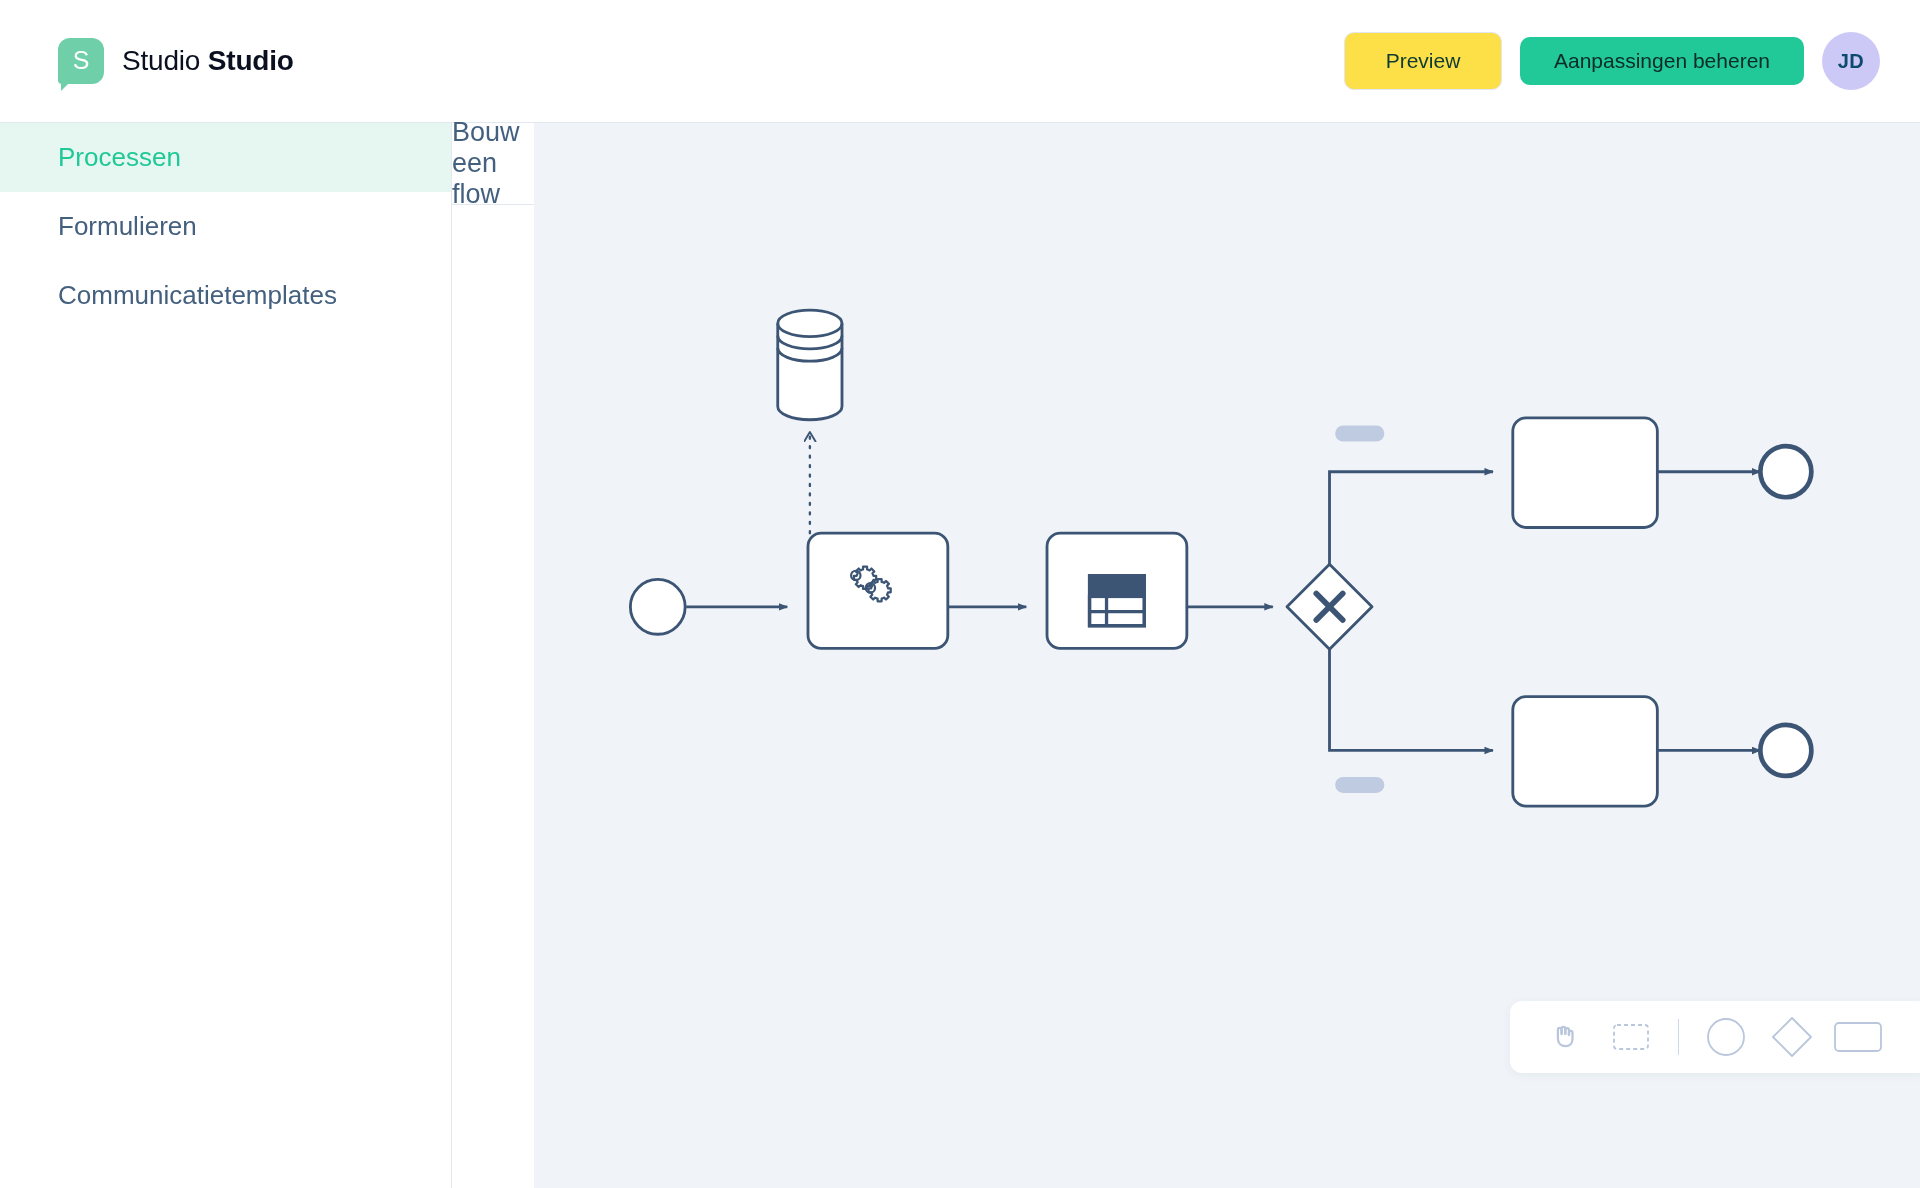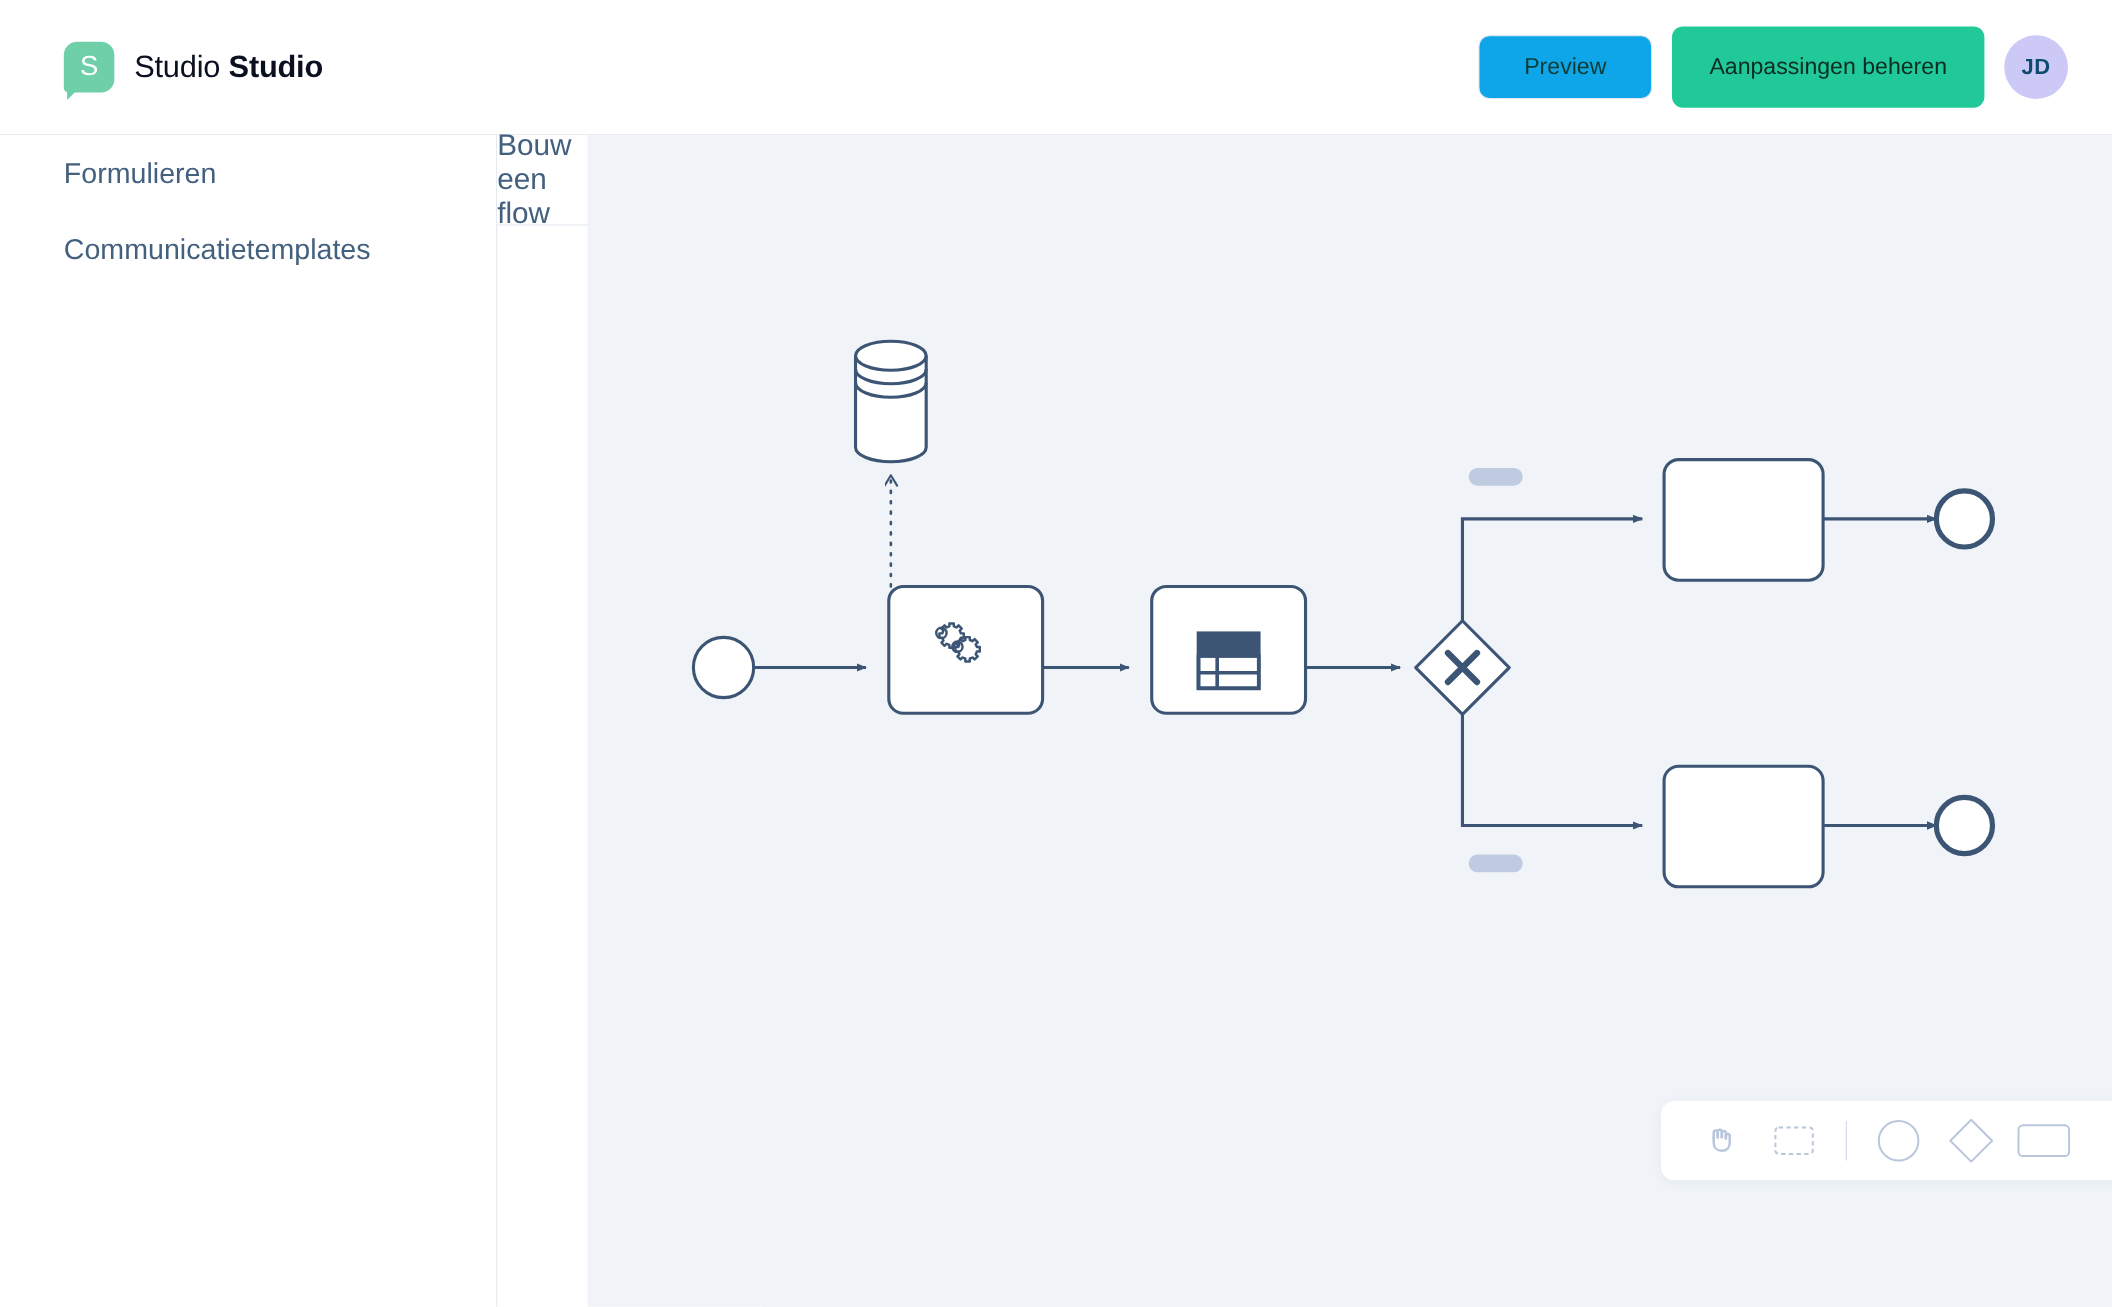--- a/index.html
+++ b/index.html
@@ -84,32 +84,32 @@
     align-items: center;
     gap: 18px;
   }
 
   .btn-preview {
     height: 58px;
     min-width: 158px;
     padding: 0 28px;
     border: 1px solid #e2e6f0;
     border-radius: 10px;
-    background: #0ea5e9;
+    background: #fde047;
     color: #0d3b33;
     font-size: 21px;
     font-family: "Liberation Sans", sans-serif;
     cursor: pointer;
     display: flex;
     align-items: center;
     justify-content: center;
   }
 
   .btn-primary {
-    height: 74px;
+    height: 48px;
     padding: 0 34px;
     border: none;
     border-radius: 10px;
     background: #20c997;
     color: #0b2b26;
     font-size: 21px;
     font-family: "Liberation Sans", sans-serif;
     cursor: pointer;
     display: flex;
     align-items: center;
@@ -253,20 +253,23 @@
       <button class="btn-preview">Preview</button>
       <button class="btn-primary">Aanpassingen beheren</button>
       <div class="avatar">JD</div>
     </div>
 
   </div>
 
   <div class="body">
 
     <nav class="sidebar">
+      <div class="nav-item active">
+        <span>Processen</span>
+      </div>
       <div class="nav-item">
         <span>Formulieren</span>
       </div>
       <div class="nav-item">
         <span>Communicatietemplates</span>
       </div>
     </nav>
 
     <section class="canvas-wrap">
 

